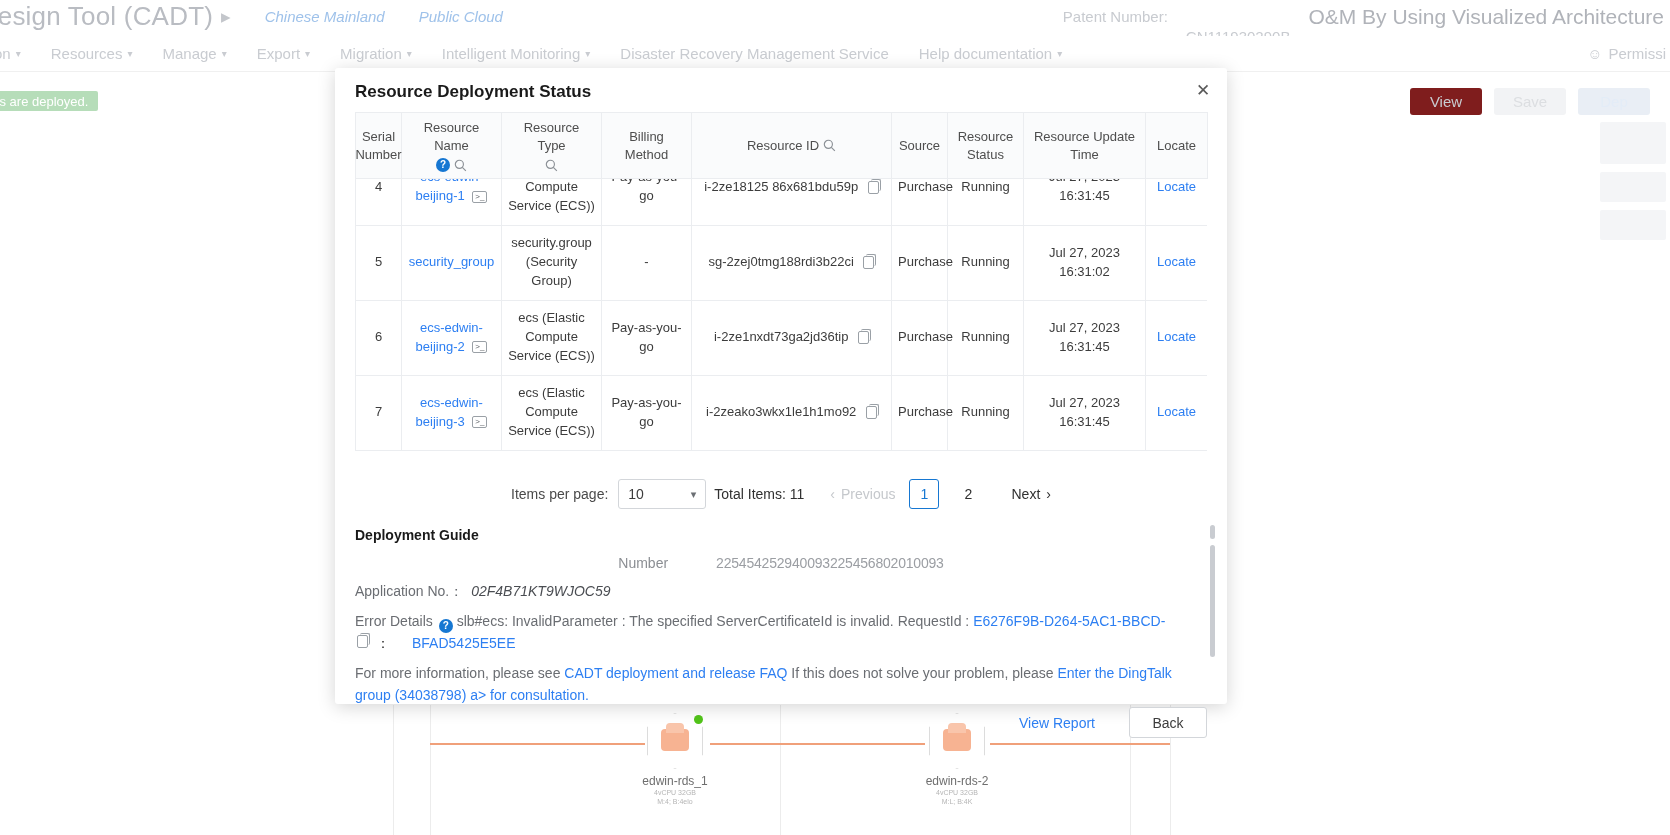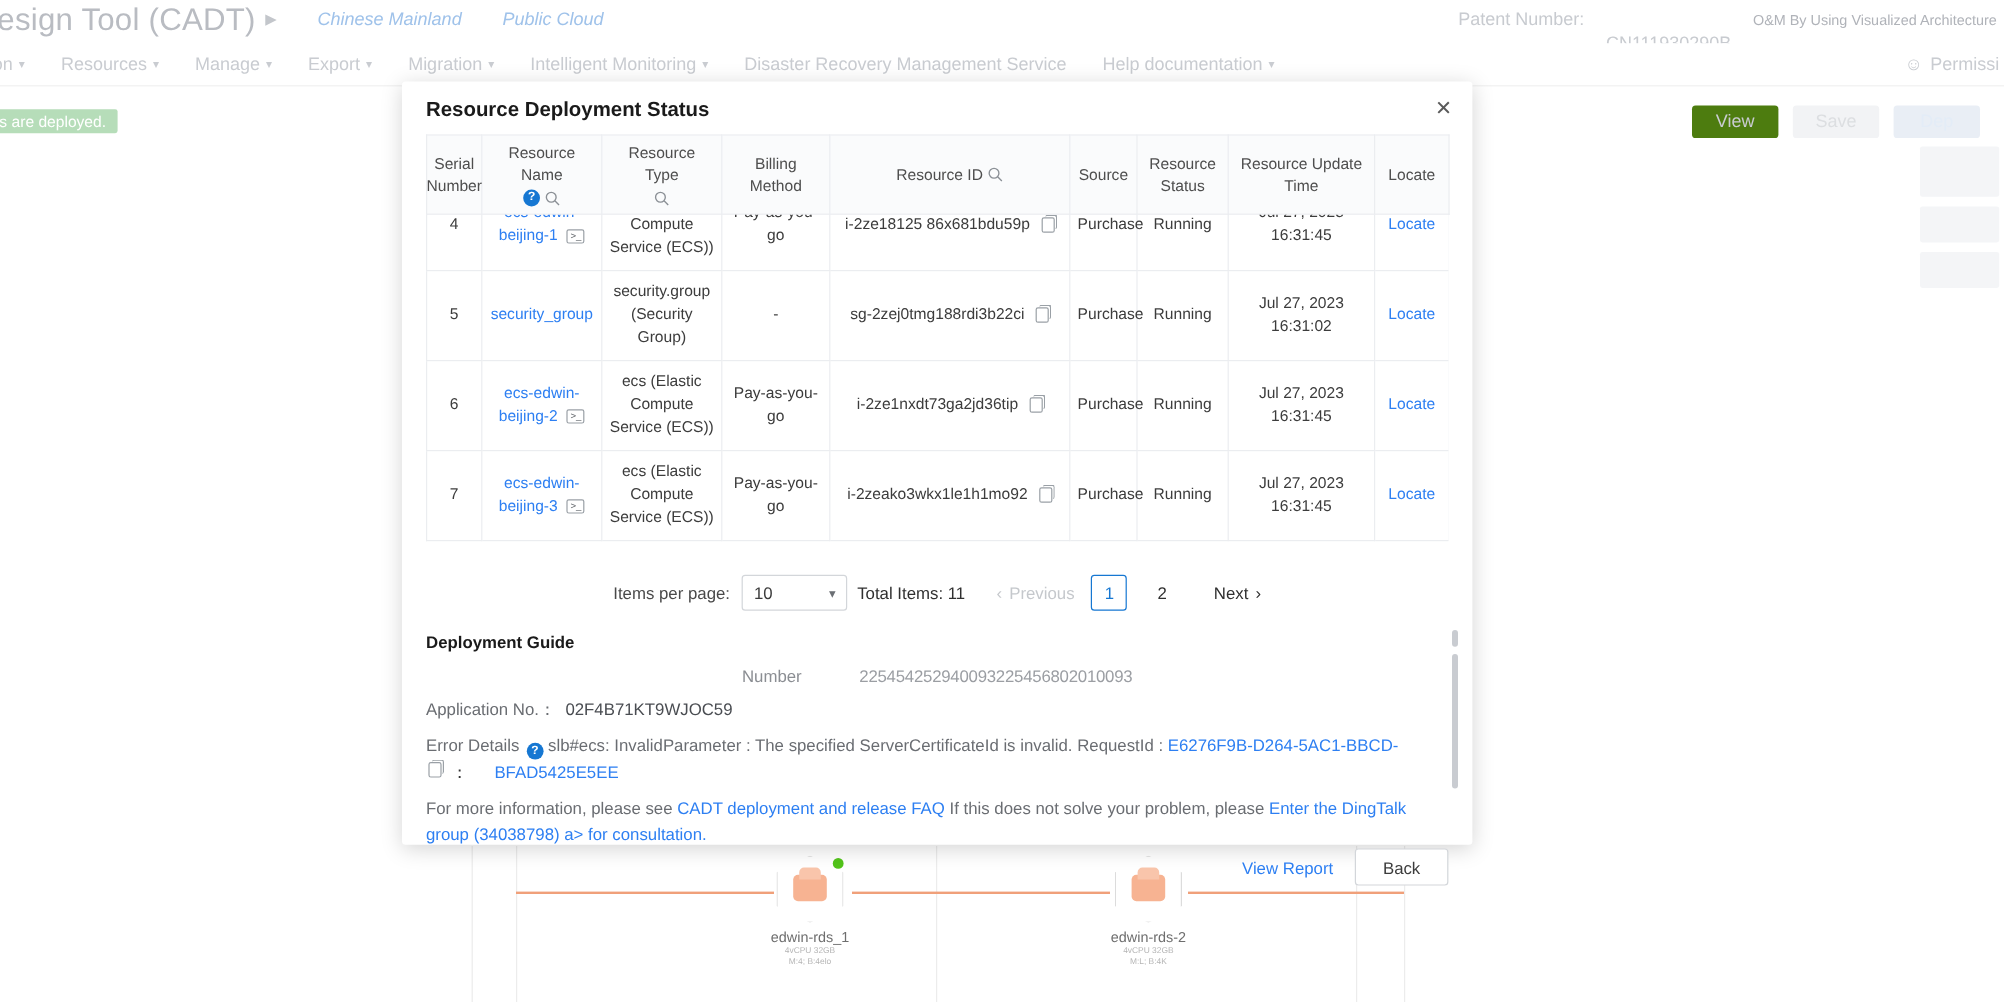--- a/index.html
+++ b/index.html
@@ -20,21 +20,21 @@
   .app-title {
     font-size:26px; color:#b9bcc2; white-space:nowrap;
     margin-left:-92px; letter-spacing:.2px;
   }
   .play-icon { margin-left:8px; color:#c3c6cb; font-size:19px; line-height:1; }
   .hdr-link { color:#9fc2ea; font-size:15px; margin-left:34px; white-space:nowrap;font-style:italic; }
   .hdr-right { position:absolute; right:6px; top:0; height:33px;
                display:flex; align-items:center; gap:18px; white-space:nowrap; }
   .hdr-right .muted { color:#c8cbd0; font-size:15px; }
   .hdr-right .patent { color:#c8cbd0; font-size:15px;margin-top:40px; }
-  .hdr-right .om { color:#b0b3b9; font-size:12px; }
+  .hdr-right .om { color:#b0b3b9; font-size:21px; }
 
   .app-nav {
     position:absolute; left:0; top:36px; width:1670px; height:36px;
     display:flex; align-items:center; border-bottom:1px solid #f0f0f0;
     background:#fff;
   }
   .nav-item { color:#c9ccd1; font-size:15px; margin-right:30px; white-space:nowrap; display:flex; align-items:center; gap:5px;}
   .nav-item:first-child { margin-left:-36px; }
   .caret { font-size:10px; color:#c9ccd1; }
   .nav-right { position:absolute; right:4px; display:flex; align-items:center; gap:6px; color:#c9ccd1; font-size:15px;}
@@ -44,21 +44,21 @@
     background:#b6ddb9; color:#fff; font-size:13px;
     display:flex; align-items:center; padding:0 10px; border-radius:2px;
     white-space:nowrap;
   }
 
   .bg-btn-row { position:absolute; right:20px; top:88px; display:flex; align-items:center; gap:12px; }
   .bg-btn {
     height:27px; min-width:72px; padding:0 18px; display:flex; align-items:center; justify-content:center;
     font-size:15px; border-radius:3px;
   }
-  .bg-btn.ghost  { color:#c9ccd1; background:#4d7c0f; }
+  .bg-btn.ghost  { color:#c9ccd1; background:#7f1d1d; }
   .bg-btn.grey   { color:#dcdee1; background:#f2f3f5; }
   .bg-btn.blue   { color:#e3ecf7; background:#e9eef5; }
 
   .bg-right-panels { position:absolute; right:0; top:122px; width:70px; }
   .bg-right-panels .pnl { width:66px; background:#f4f5f7; border-radius:2px; margin-bottom:8px; }
   .pnl.p1 { height:42px; }
   .pnl.p2 { height:30px; }
   .pnl.p3 { height:30px; }
 
   
@@ -165,40 +165,40 @@
   .pg-next { margin-left:0; color:#303030; display:flex; align-items:center; gap:6px; cursor:pointer;padding-left:28px;}
 
   
   .guide { margin:18px 20px 0 20px; position:relative; }
   .guide-title { font-size:14px; font-weight:bold; color:#1a1a1a; }
   .num-row { display:flex; justify-content:center; gap:48px; margin-top:12px; font-size:14px; color:#9b9ea3; }
   .num-row .lbl { color:#8b8e93; }
   .num-row .val { color:#9b9ea3; letter-spacing:-.2px; }
   .kv { margin-top:12px; font-size:14px; color:#6a6d72; display:flex; align-items:flex-start; gap:8px; }
   .kv .k { color:#6a6d72; white-space:nowrap; }
-  .kv .v { color:#4a4d52; }
+  .kv .v { color:#4a4d52;font-style:italic; }
   .err-row { margin-top:9px; font-size:14px; line-height:1.62; color:#6a6d72; }
   .err-label { display:inline-flex; align-items:flex-end; gap:6px; }
   .err-txt { color:#6a6d72; }
   .blue { color:#2d7ff2;text-align:right; }
   .err-line2 { margin-top:2px; display:flex; align-items:baseline; gap:8px; font-size:14px;}
   .faq { margin-top:9px; font-size:14px; line-height:1.62; color:#6a6d72; }
   .guide-scroll {
     position:absolute; right:-8px; top:18px; width:5px; height:112px;
     background:#c9ccd1; border-radius:3px;
   }
   .guide-scroll-top {
     position:absolute; right:-8px; top:-2px; width:5px; height:14px;
     background:#c9ccd1; border-radius:3px;
   }
 
   
   .modal-footer {
     margin-top:auto; display:flex; align-items:center; justify-content:flex-end;
-    gap:12px; padding:0 20px 16px 20px;
+    gap:28px; padding:0 20px 16px 20px;
   }
   .btn-link { color:#2d7ff2; font-size:14px; cursor:pointer; padding:0 6px; }
   .btn-back {
     width:78px; height:31px; border:1px solid #d3d6da; border-radius:3px; background:#fff;
     display:flex; align-items:center; justify-content:center; font-size:14px; color:#3c3c3c;
     cursor:pointer;
   }
 </style>
 </head>
 <body>

